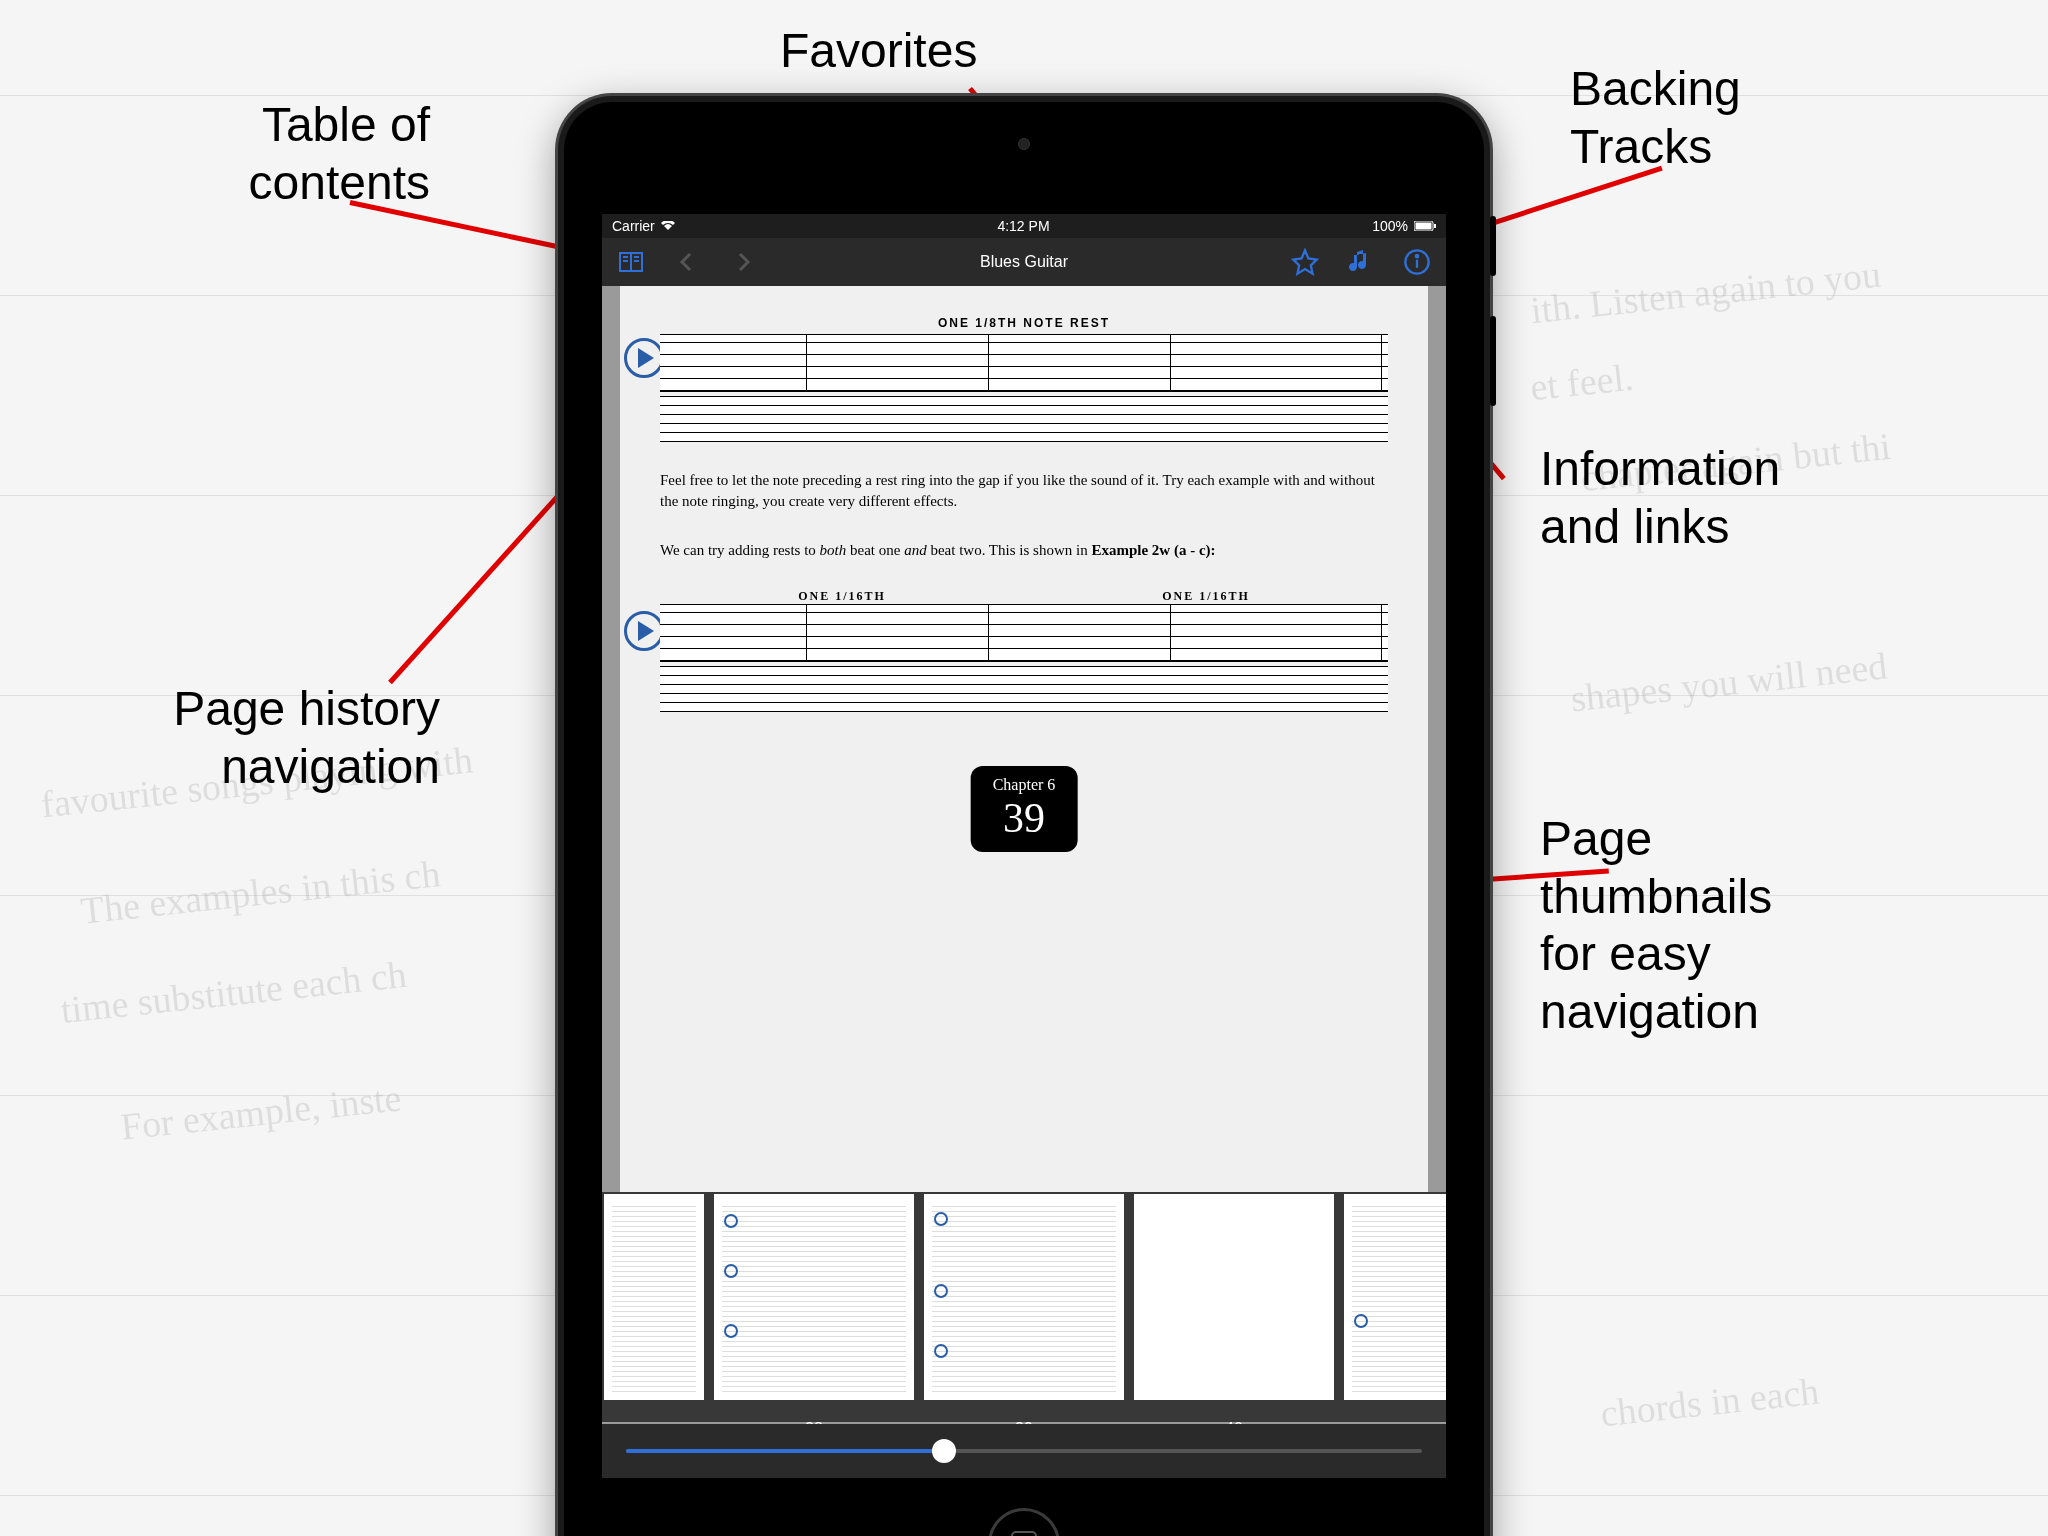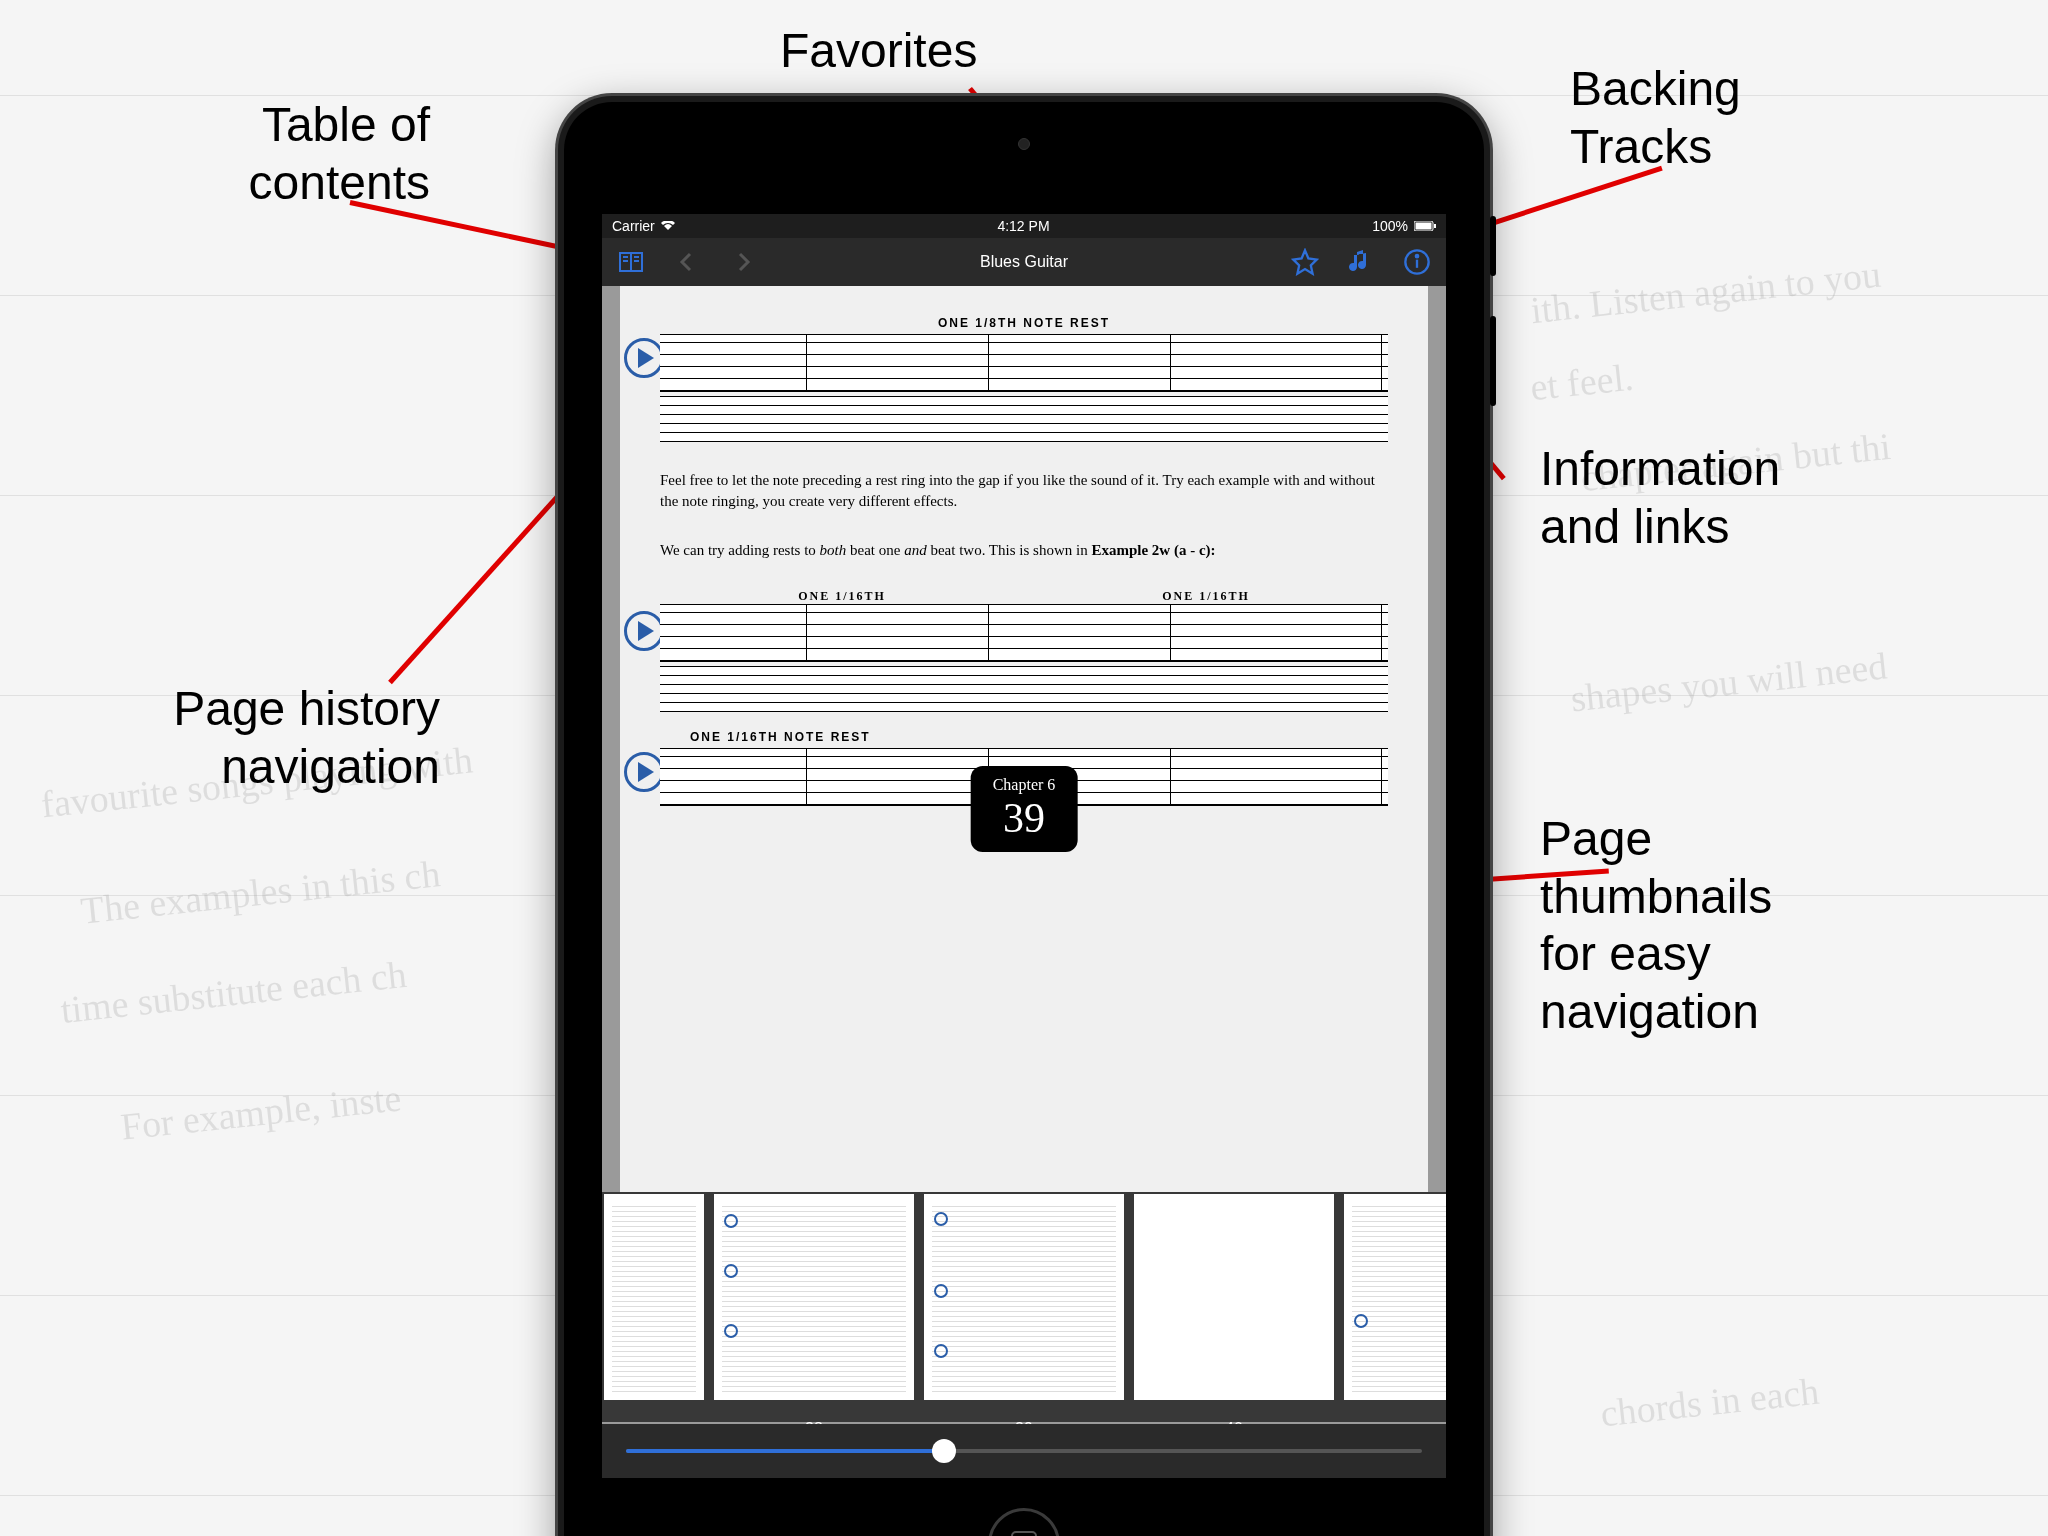--- a/index.html
+++ b/index.html
@@ -295,30 +295,20 @@
             </div>
             <div class="staff">
               <div class="bar" style="left:20%"></div>
                 <div class="bar" style="left:45%"></div>
                 <div class="bar" style="left:70%"></div>
                 <div class="bar" style="left:99%"></div>
             </div>
             <div class="tab"></div>
           </div>
 
-          <div class="notation-block">
-            <div class="play-btn"></div>
-            <div class="notation-title" style="text-align:left; padding-left:30px;">ONE 1/16TH NOTE REST</div>
-            <div class="staff">
-              <div class="bar" style="left:20%"></div>
-                <div class="bar" style="left:45%"></div>
-                <div class="bar" style="left:70%"></div>
-                <div class="bar" style="left:99%"></div>
-            </div>
-          </div>
 
           <div class="popover">
             <div class="chap">Chapter 6</div>
             <div class="num">39</div>
           </div>
         </div>
 
         <div class="thumb-strip">
           <div class="thumb" style="flex-basis:100px">
               <div class="thumb-content"></div>

